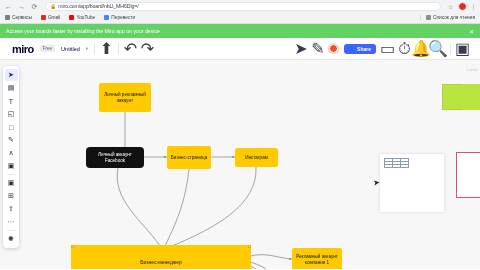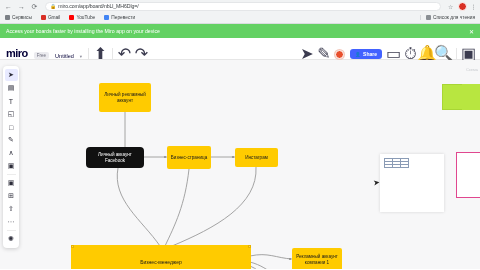--- a/index.html
+++ b/index.html
@@ -73,22 +73,22 @@
     display: flex; align-items: center;
     padding: 0 6px; color: #ffffff;
   }
   .banner-text { font-size: 5.2px; flex: 1; white-space: nowrap; }
   .banner-close { font-size: 6px; color: #ffffff; }
 
   
   .miro-header {
     height: 22px; background: #ffffff;
     border-bottom: 1px solid #e6e6e6;
-    display: flex; align-items: flex-end;
-    padding: 0 6px; gap: 6px;
+    display: flex; align-items: center;
+    padding: 0 12px; gap: 6px;
   }
   .miro-logo {
     font-size: 11px; font-weight: 700; color: #050038;
     letter-spacing: -0.5px;
   }
   .plan-badge {
     background: #ebebef; color: #6b6b7b;
     font-size: 4.5px; padding: 1px 3px; border-radius: 2px;
   }
   .board-title { font-size: 5.5px; color: #050038; }

